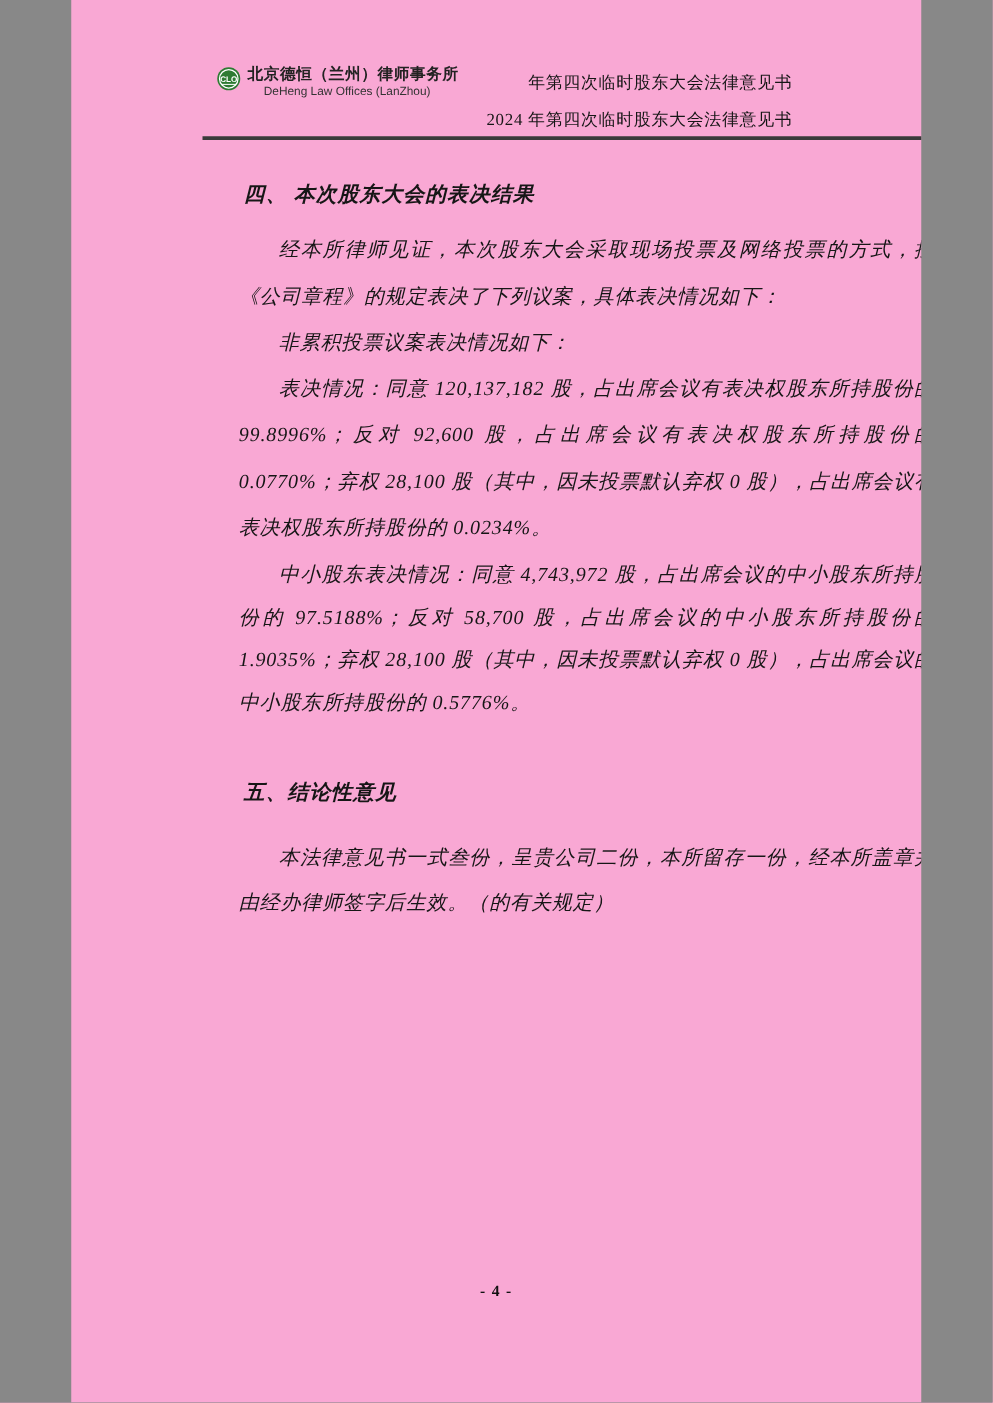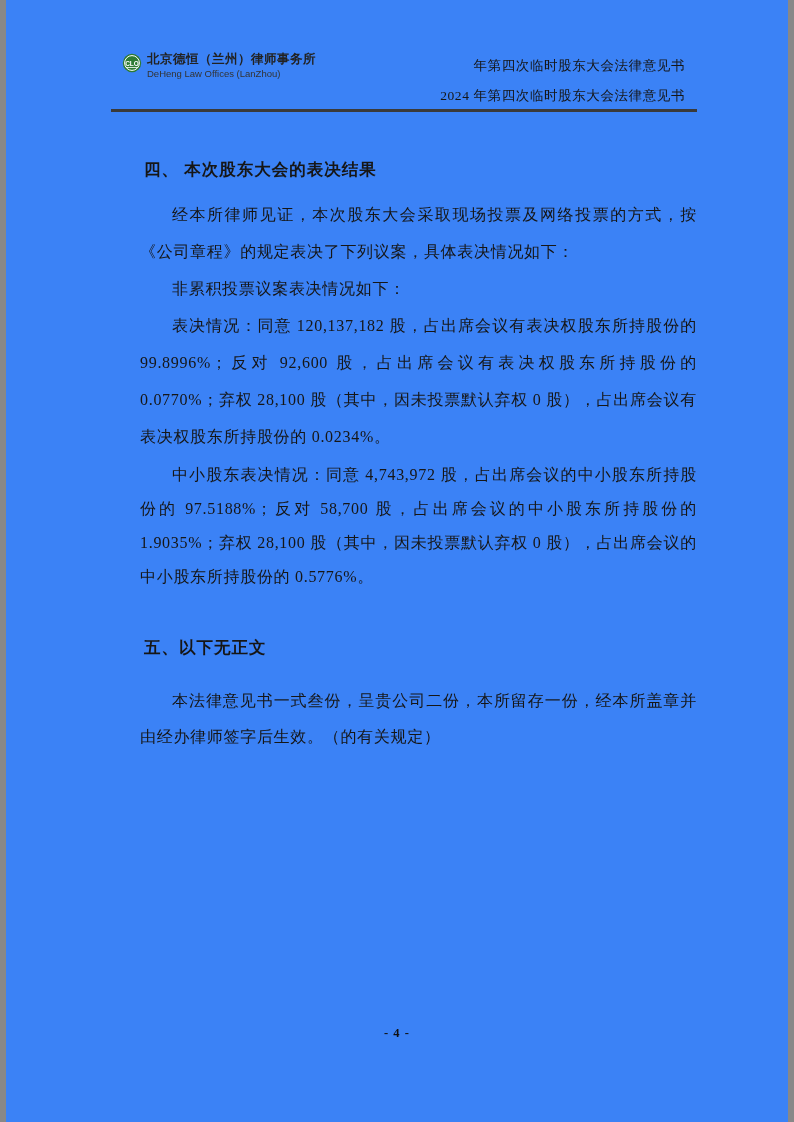--- a/index.html
+++ b/index.html
@@ -1,22 +1,22 @@
 <!DOCTYPE html>
 <html><head>
 <meta charset="utf-8">
 <style>
   * { margin: 0; padding: 0; box-sizing: border-box; }
   html, body { background: #888; }
   .page {
     position: relative;
-    width: 782px;
+    width: 680px;
     height: 1122px;
     margin: 0 auto;
-    background: #3b82f6;
+    background: #f9a8d4;
     font-family: "Liberation Serif", "DejaVu Serif", serif;
     color: #161616;
     overflow: hidden;
   }
 
   
   .header-left {
     position: absolute;
     left: 116px;
     top: 52px;
@@ -33,20 +33,21 @@
     letter-spacing: 0.5px;
     color: #222;
     line-height: 15px;
   }
   .firm-name-en {
     font-family: "Liberation Sans", "DejaVu Sans", sans-serif;
     font-size: 9.5px;
     color: #333;
     line-height: 12px;
     margin-top: 1px;
+    margin-left: 13px;
   }
   .header-right {
     position: absolute;
     right: 103px;
     top: 57px;
     text-align: right;
   }
   .doc-title-line1 {
     font-size: 13.5px;
     letter-spacing: 0.6px;
@@ -64,22 +65,23 @@
     top: 109px;
     width: 586px;
     height: 3px;
     background: #3a3a3a;
   }
 
   
   .doc-body {
     position: absolute;
     left: 105px;
-    top: 158px;
+    top: 144px;
     width: 586px;
+    font-style: italic;
   }
   .section-heading {
     font-size: 16.5px;
     font-weight: bold;
     letter-spacing: 1px;
     line-height: 24px;
     text-indent: 2em;
   }
   .para {
     font-size: 16px;
@@ -144,21 +146,21 @@
 
   <div class="doc-body">
 
     <div class="section-heading">四、 本次股东大会的表决结果</div>
 
     <p class="para">经本所律师见证，本次股东大会采取现场投票及网络投票的方式，按《公司章程》的规定表决了下列议案，具体表决情况如下：</p>
     <p class="para tight">非累积投票议案表决情况如下：</p>
     <p class="para tight">表决情况：同意 120,137,182 股，占出席会议有表决权股东所持股份的 99.8996%；反对 92,600 股，占出席会议有表决权股东所持股份的 0.0770%；弃权 28,100 股（其中，因未投票默认弃权 0 股），占出席会议有表决权股东所持股份的 0.0234%。</p>
     <p class="para mid-tight">中小股东表决情况：同意 4,743,972 股，占出席会议的中小股东所持股份的 97.5188%；反对 58,700 股，占出席会议的中小股东所持股份的 1.9035%；弃权 28,100 股（其中，因未投票默认弃权 0 股），占出席会议的中小股东所持股份的 0.5776%。</p>
 
-    <div class="section-heading heading-5">五、以下无正文</div>
+    <div class="section-heading heading-5">五、结论性意见</div>
 
     <p class="para last-para">本法律意见书一式叁份，呈贵公司二份，本所留存一份，经本所盖章并由经办律师签字后生效。（的有关规定）</p>
 
   </div>
 
   <div class="page-number">- 4 -</div>
 
 </div>
 
 </body></html>

